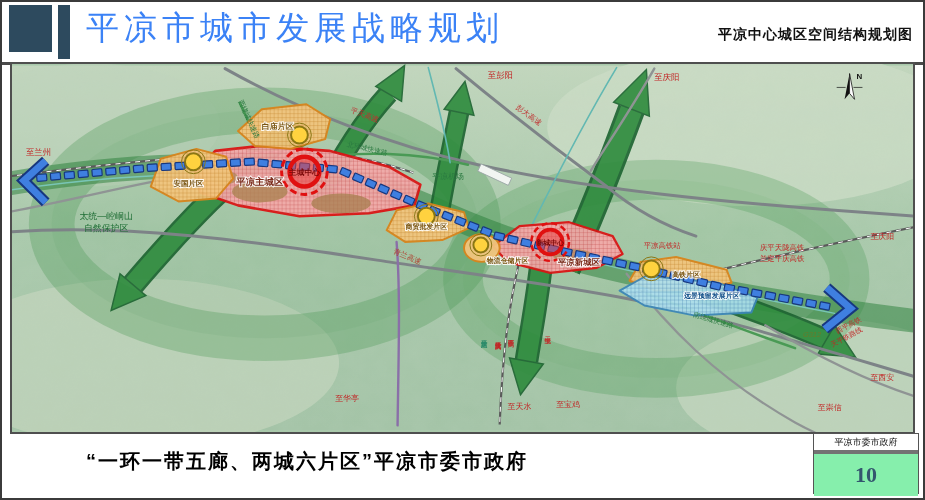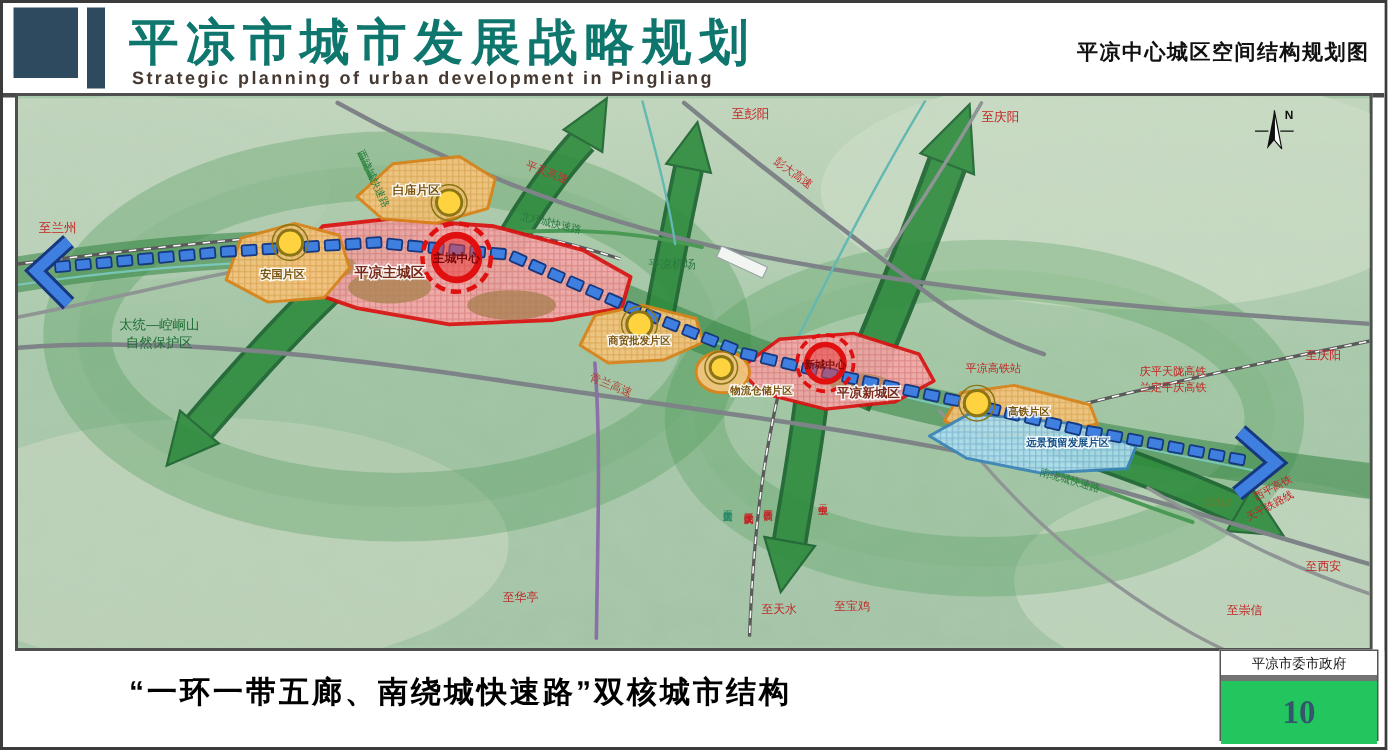--- a/index.html
+++ b/index.html
@@ -1,47 +1,46 @@
 <!DOCTYPE html>
 <html><head>
 <meta charset="utf-8">
 <style>
   html,body{margin:0;padding:0;background:#e8e8e8;}
   .page{position:relative;width:925px;height:500px;background:#fff;border:2px solid #3b3b3b;box-sizing:border-box;overflow:hidden;font-family:"Liberation Sans",sans-serif;}
   
   .header{position:absolute;left:0;top:0;width:100%;height:60px;background:#fff;border-bottom:3px solid #4a4a4a;}
   .logo-square{position:absolute;left:7px;top:3px;width:43px;height:47px;background:#2d4a5e;}
   .logo-bar{position:absolute;left:56px;top:3px;width:12px;height:54px;background:#2d4a5e;}
-  .title{position:absolute;left:84px;top:4px;font-family:"Liberation Serif",serif;font-weight:bold;font-size:33px;letter-spacing:5px;color:#0f766e;white-space:nowrap;}
+  .title{position:absolute;left:84px;top:4px;font-family:"Liberation Serif",serif;font-weight:normal;font-size:33px;letter-spacing:5px;color:#3b82f6;white-space:nowrap;}
   .subtitle{position:absolute;left:86px;top:43px;font-weight:bold;font-size:12px;letter-spacing:1.6px;color:#463931;white-space:nowrap;}
   .right-caption{position:absolute;right:10px;bottom:18px;font-weight:bold;font-size:14px;letter-spacing:1px;color:#111;}
   
   .map-frame{position:absolute;left:8px;right:8px;top:60px;height:372px;border:2px solid #4f4f4f;box-sizing:border-box;background:#a9c9ab;}
   .map-frame svg{display:block;width:100%;height:100%;}
   
   .footer{position:absolute;left:0;top:432px;width:100%;height:66px;background:#fff;}
   .caption{position:absolute;left:84px;top:14px;font-weight:bold;font-size:20px;letter-spacing:2px;color:#000;}
   .stamp-box{position:absolute;right:4px;top:-1px;width:106px;height:61px;border:1.5px solid #555;box-sizing:border-box;background:#fff;}
   .org{height:16px;line-height:16px;text-align:center;font-size:9px;color:#111;border-bottom:4px solid #737373;font-family:"Liberation Serif",serif;}
-  .pagenum{height:42px;line-height:42px;text-align:center;background:#22c55e;font-family:"Liberation Serif",serif;font-weight:bold;font-size:22px;color:#33566e;}
+  .pagenum{height:42px;line-height:42px;text-align:center;background:#86efac;font-family:"Liberation Serif",serif;font-weight:bold;font-size:22px;color:#33566e;}
   
   .lbl{font-family:"Liberation Sans",sans-serif;}
   .halo{paint-order:stroke;stroke:rgba(255,255,255,.88);stroke-width:2px;}
   .vert{writing-mode:vertical-rl;text-orientation:upright;}
 </style>
 </head>
 <body>
 
 <div class="page">
 
   <div class="header">
     <div class="logo-square"></div>
     <div class="logo-bar"></div>
     <div class="title">平凉市城市发展战略规划</div>
-    <div class="subtitle">Strategic planning of urban development in Pingliang</div>
     <div class="right-caption">平凉中心城区空间结构规划图</div>
   </div>
 
   <div class="map-frame">
   <svg viewBox="0 0 909 368">
     <defs>
       <linearGradient id="terr" x1="0" y1="0" x2="0" y2="1">
         <stop offset="0" stop-color="#c2d6bd"></stop>
         <stop offset="0.45" stop-color="#a9c9ab"></stop>
         <stop offset="1" stop-color="#a3c3a6"></stop>
@@ -321,20 +320,20 @@
       <text class="vert" x="491" y="274" font-size="6.5" fill="#c22525">庆平天陇高铁</text>
       <text class="vert" x="504" y="272" font-size="6.5" fill="#c22525">西平高铁</text>
       <text class="vert" x="541" y="268" font-size="6.5" fill="#c22525">宝中二线</text>
       <text x="500" y="346" font-size="8" fill="#c22525">至天水</text>
       <text x="549" y="344" font-size="8" fill="#c22525">至宝鸡</text>
     </g>
   </svg>
   </div>
 
   <div class="footer">
-    <div class="caption">“一环一带五廊、南绕城快速路”双核城市结构</div>
+    <div class="caption">“一环一带五廊、两城六片区”平凉市委市政府</div>
     <div class="stamp-box">
       <div class="org">平凉市委市政府</div>
       <div class="pagenum">10</div>
     </div>
   </div>
 
 </div>
 
 </body></html>

